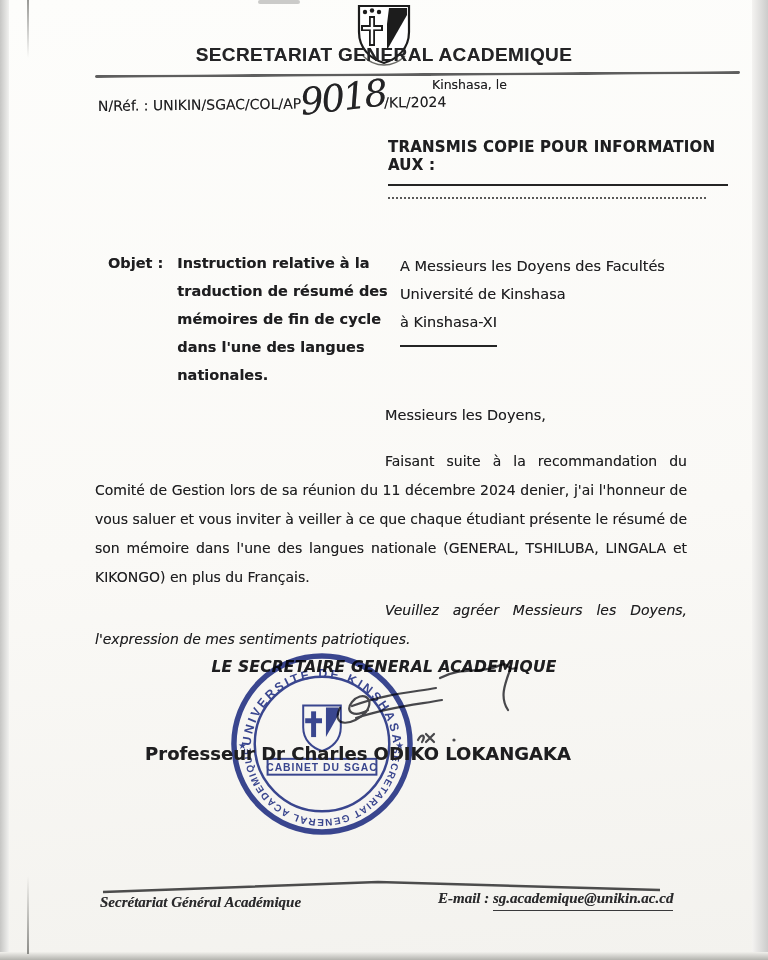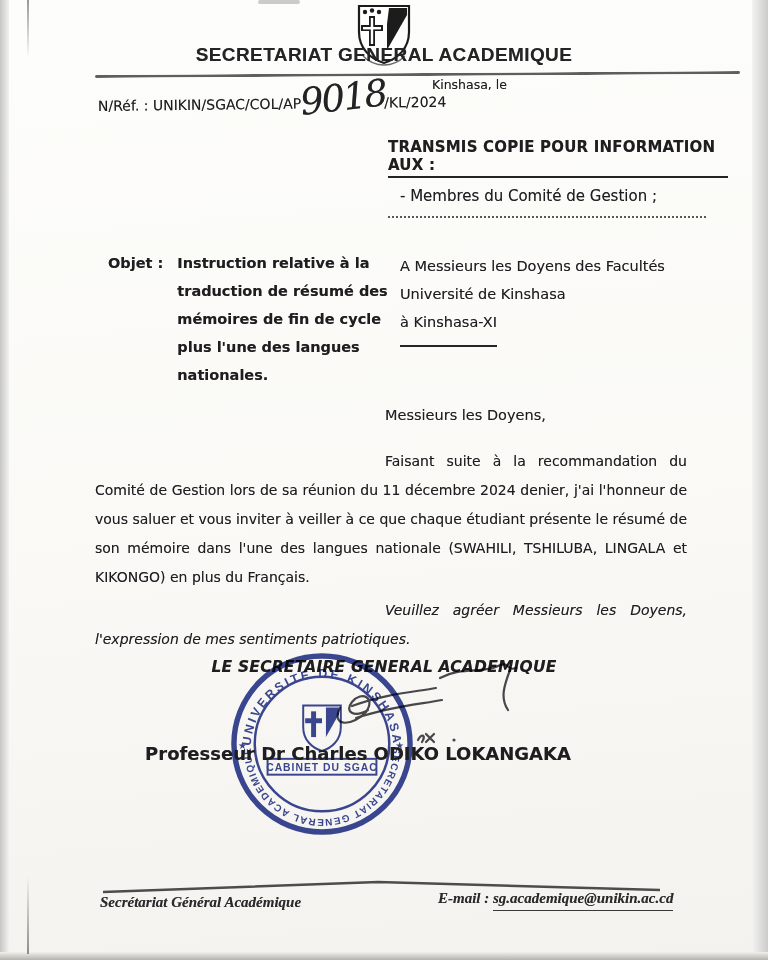--- a/index.html
+++ b/index.html
@@ -25,21 +25,21 @@
                transform:rotate(-.35deg);opacity:.82;}
   .city-date{left:432px;top:77px;font-size:12.5px;text-align:center;}
   .ref-line{left:98px;top:84px;font-size:14px;display:flex;align-items:center;
             transform:rotate(-.7deg);transform-origin:left center;}
   .ref-number{font-family:"DejaVu Serif",serif;font-style:italic;font-size:37px;letter-spacing:-2px;
               position:relative;top:-5px;margin:0 -2px 0 -1px;transform:rotate(-6deg);color:#232325;}
 
   
   .transmis{left:388px;top:138px;width:340px;font-size:15px;}
   .transmis-heading{display:inline-block;font-weight:700;letter-spacing:.2px;
-                    border-bottom:2.5px solid #242424;padding-bottom:2px;}
+                    border-bottom:2.5px solid #242424;padding-bottom:10px;}
   .transmis-item{margin-top:9px;padding-left:12px;}
   .dotted-sep{margin-top:9px;width:318px;height:2px;border-bottom:2px dotted #3d3d3d;opacity:.85;}
 
   
   .subject{left:108px;top:249px;display:flex;font-size:14.5px;font-weight:700;line-height:28px;}
   .subject-label{margin-right:14px;white-space:nowrap;}
   .recipient{left:400px;top:252px;font-size:14.5px;line-height:28px;}
   .u-line{border-bottom:2px solid #242424;padding-bottom:15px;}
 
   
@@ -96,49 +96,48 @@
   <div class="abs city-date txt">Kinshasa, le</div>
 
   <div class="abs ref-line txt">
     <span>N/Réf. : UNIKIN/SGAC/COL/AP</span>
     <span class="ref-number">9018</span>
     <span>/KL/2024</span>
   </div>
 
   <div class="abs transmis txt">
     <span class="transmis-heading">TRANSMIS COPIE POUR INFORMATION AUX :</span>
-    <div class="transmis-item">-   Membres du Comité de Gestion ;</div>
     <div class="dotted-sep"></div>
   </div>
 
   <div class="abs subject txt">
     <span class="subject-label">Objet :</span>
     <div>
       <div>Instruction relative à la</div>
       <div>traduction de résumé des</div>
       <div>mémoires de fin de cycle</div>
-      <div>plus l'une des langues</div>
+      <div>dans l'une des langues</div>
       <div>nationales.</div>
     </div>
   </div>
 
   <div class="abs recipient txt">
     <div>A Messieurs les Doyens des Facultés</div>
     <div>Université de Kinshasa</div>
     <div><span class="u-line">à Kinshasa-XI</span></div>
   </div>
 
   <div class="abs salutation txt">Messieurs les Doyens,</div>
 
   <div class="abs bodyblock txt">
     <div>
       <div class="bl ind j">Faisant suite à la recommandation du</div>
       <div class="bl j">Comité de Gestion lors de sa réunion du 11 décembre 2024 denier, j'ai l'honneur de</div>
       <div class="bl j">vous saluer et vous inviter à veiller à ce que chaque étudiant présente le résumé de</div>
-      <div class="bl j">son mémoire dans l'une des langues nationale (SWAHILI, TSHILUBA, LINGALA et</div>
+      <div class="bl j">son mémoire dans l'une des langues nationale (GENERAL, TSHILUBA, LINGALA et</div>
       <div class="bl">KIKONGO) en plus du Français.</div>
     </div>
     <div class="p2">
       <div class="bl ind j">Veuillez agréer Messieurs les Doyens,</div>
       <div class="bl">l'expression de mes sentiments patriotiques.</div>
     </div>
   </div>
 
   <div class="abs sig-title txt">LE SECRETAIRE GENERAL ACADEMIQUE</div>
 

